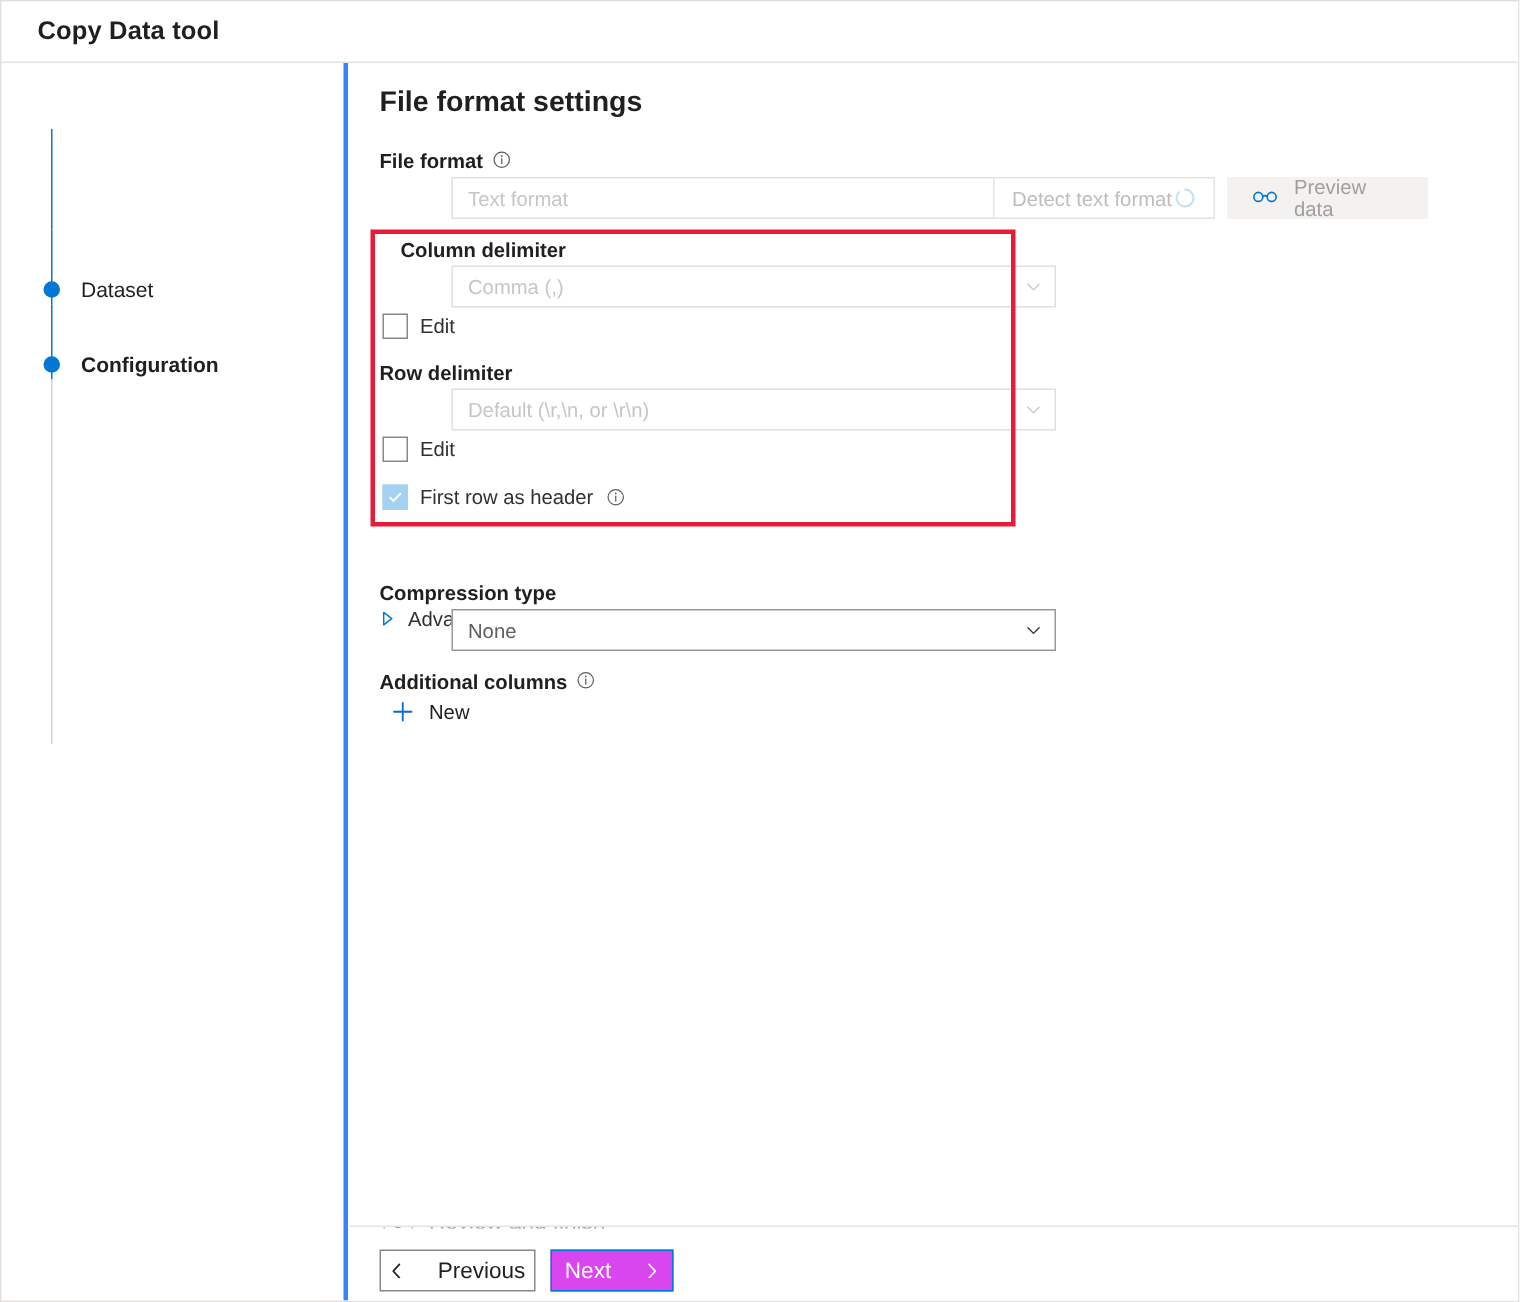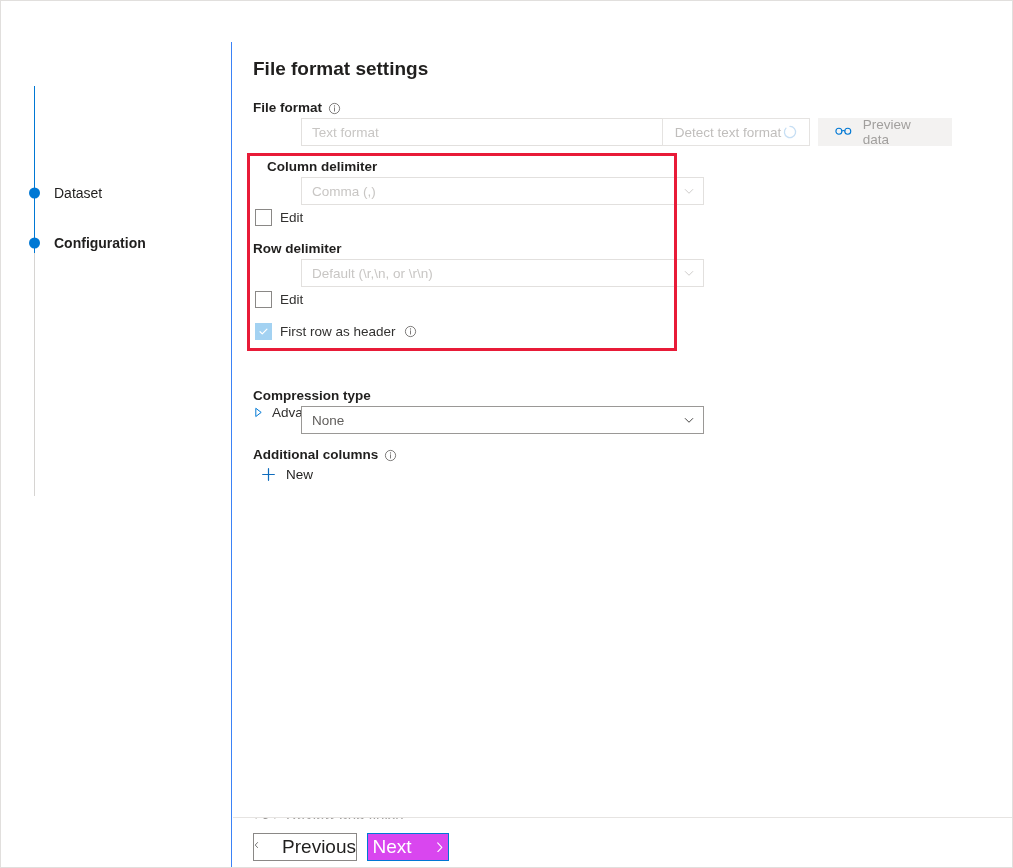--- a/index.html
+++ b/index.html
@@ -43,21 +43,21 @@
     letter-spacing: .1px;
   }
 
   
   .sidebar {
     position: absolute;
     left: 0; top: 41px;
     width: 231px;
     height: 825px;
     box-sizing: border-box;
-    border-right: 1px solid #3b82f6;
+    border-right: 3px solid #3b82f6;
     background: #ffffff;
   }
   .steps {
     position: absolute;
     left: 0; top: 0;
     width: 231px;
   }
   .rail {
     position: absolute;
     left: 33px;
@@ -137,21 +137,21 @@
     font-size: 19px;
     font-weight: 600;
     color: #201f1e;
   }
 
   .field-label {
     font-size: 13.5px;
     font-weight: 600;
     color: #201f1e;
     display: flex;
-    align-items: flex-end;
+    align-items: flex-start;
     gap: 6px;
     white-space: nowrap;
   }
   .info-icon {
     display: inline-flex;
     width: 13px; height: 13px;
     color: #605e5c;
   }
   .info-icon svg { display:block; }
 
@@ -283,21 +283,21 @@
     position: absolute;
     left: 232px;
     top: 818px;
     width: 779px;
     height: 48px;
     background: #ffffff;
   }
   .btn {
     box-sizing: border-box;
     height: 28px;
-    font-size: 19px;
+    font-size: 15px;
     display: inline-flex;
     align-items: center;
     justify-content: center;
     gap: 23px;
     font-family: "Liberation Sans", sans-serif;
     cursor: default;
   }
   .btn-prev {
     position: absolute;
     left: 20px;
@@ -317,20 +317,23 @@
     color: #ffffff;
   }
   .caret { width: 9px; height: 11px; }
   .caret svg { display:block; }
 </style>
 </head>
 <body>
 
 <div id="app">
 
+  <div class="titlebar">
+    <div class="title">Copy Data tool</div>
+  </div>
 
   <div class="sidebar">
     <div class="steps">
 
       <div class="rail blue" style="top:44px;height:67px;"></div>
       <div class="rail blue" style="top:111px;height:50px;"></div>
       <div class="rail blue" style="top:161px;height:50px;"></div>
       <div class="rail grey" style="top:211px;height:243px;"></div>
 
       <div class="step main" style="top:22px;">

